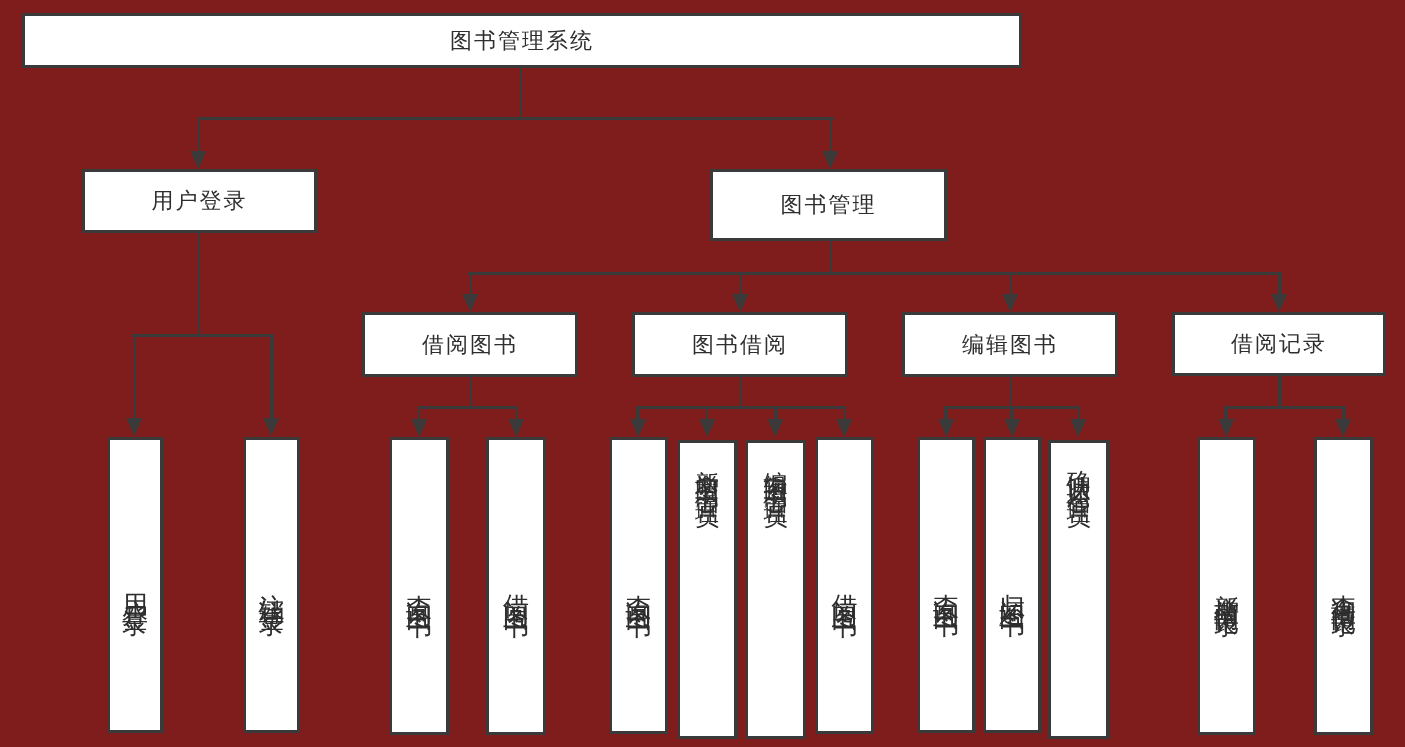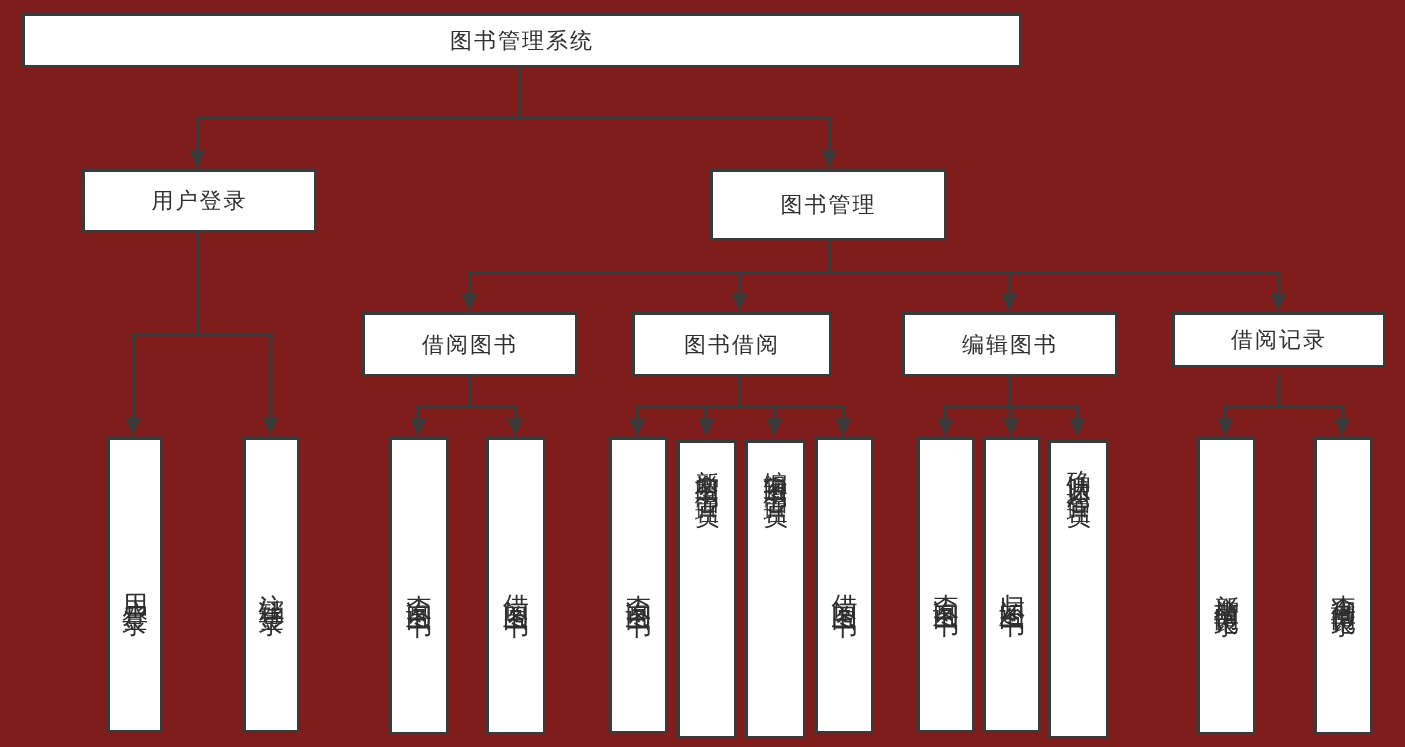--- a/index.html
+++ b/index.html
@@ -55,25 +55,25 @@
 <div class="canvas">
 
   <div class="hnode" style="left:22px;top:13px;width:1000px;height:55px;">图书管理系统</div>
 
   <div class="hnode" style="left:82px;top:169px;width:235px;height:64px;">用户登录</div>
 
   <div class="hnode" style="left:710px;top:169px;width:237px;height:72px;">图书管理</div>
 
   <div class="hnode" style="left:362px;top:312px;width:216px;height:65px;">借阅图书</div>
 
-  <div class="hnode" style="left:632px;top:312px;width:200px;height:65px;text-align:center;">图书借阅</div>
+  <div class="hnode" style="left:632px;top:312px;width:216px;height:65px;text-align:center;">图书借阅</div>
 
   <div class="hnode" style="left:902px;top:312px;width:216px;height:65px;">编辑图书</div>
 
-  <div class="hnode" style="left:1172px;top:312px;width:214px;height:56px;">借阅记录</div>
+  <div class="hnode" style="left:1172px;top:312px;width:214px;height:64px;">借阅记录</div>
 
   <div class="vnode" style="left:107px;top:437px;width:56px;height:296px;">用户登录</div>
   <div class="vnode" style="left:243px;top:437px;width:57px;height:296px;">注销登录</div>
 
   <div class="vnode" style="left:389px;top:437px;width:60px;height:298px;">查询图书</div>
   <div class="vnode" style="left:486px;top:437px;width:60px;height:298px;">借阅图书</div>
 
   <div class="vnode" style="left:609px;top:437px;width:59px;height:297px;">查询图书</div>
   <div class="vnode long" style="left:677px;top:440px;width:60px;height:299px;">新增图书（管理员）</div>
   <div class="vnode long" style="left:745px;top:440px;width:61px;height:299px;">编辑图书（管理员）</div>

